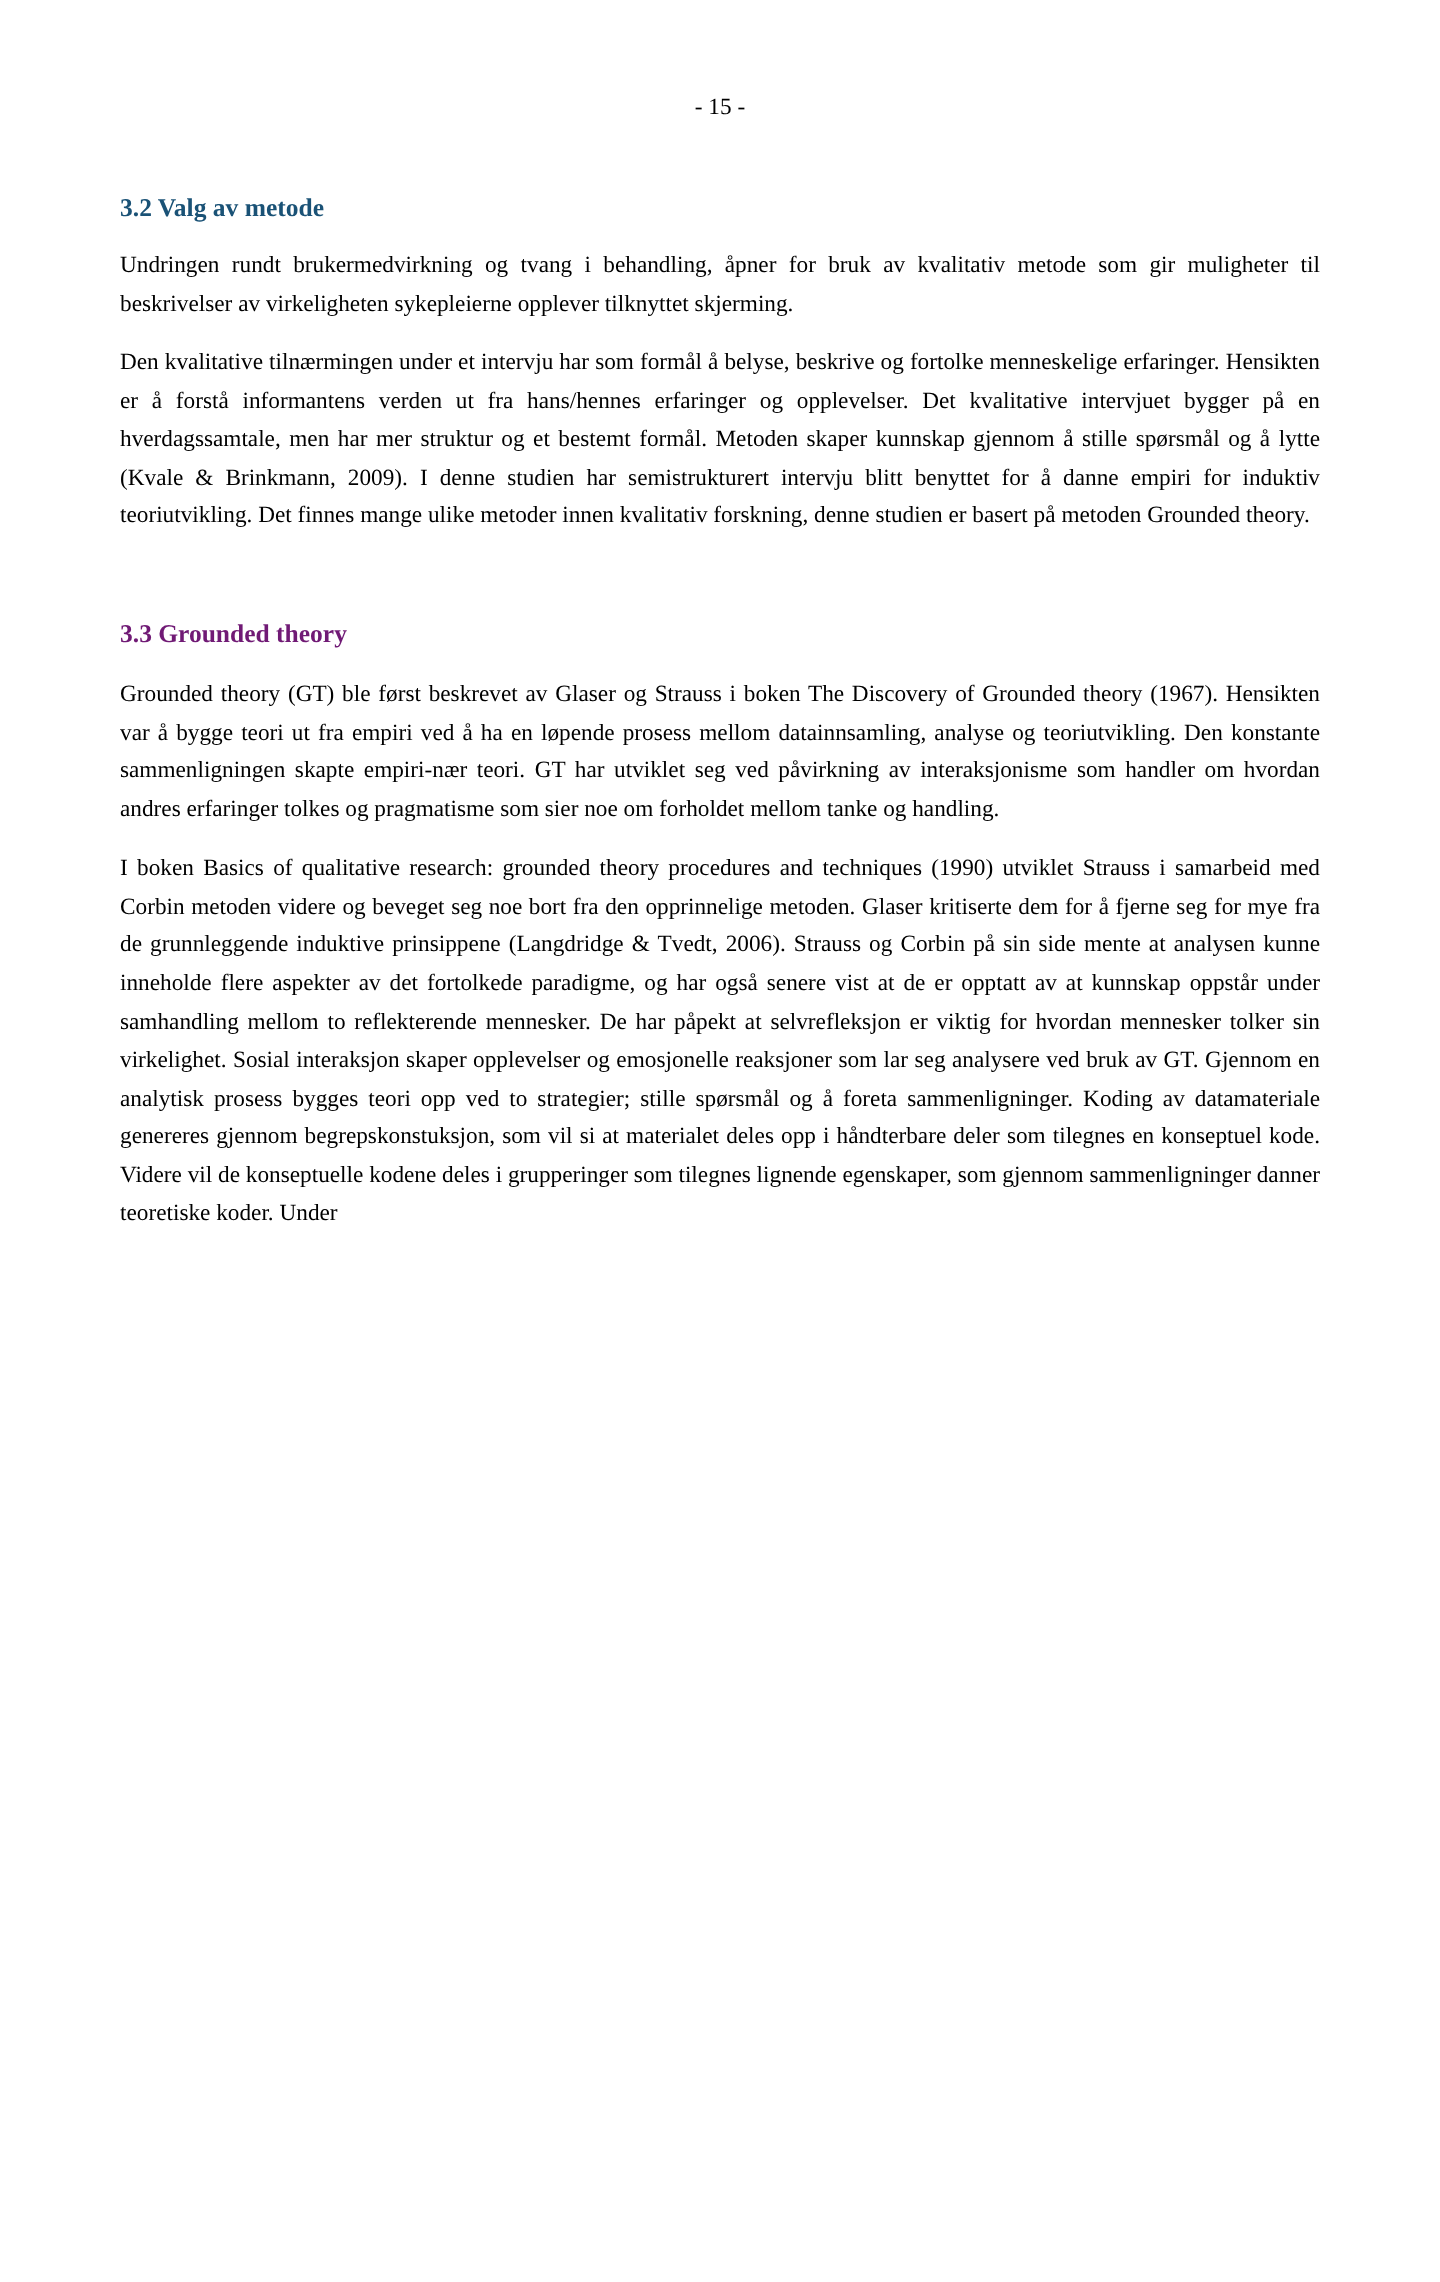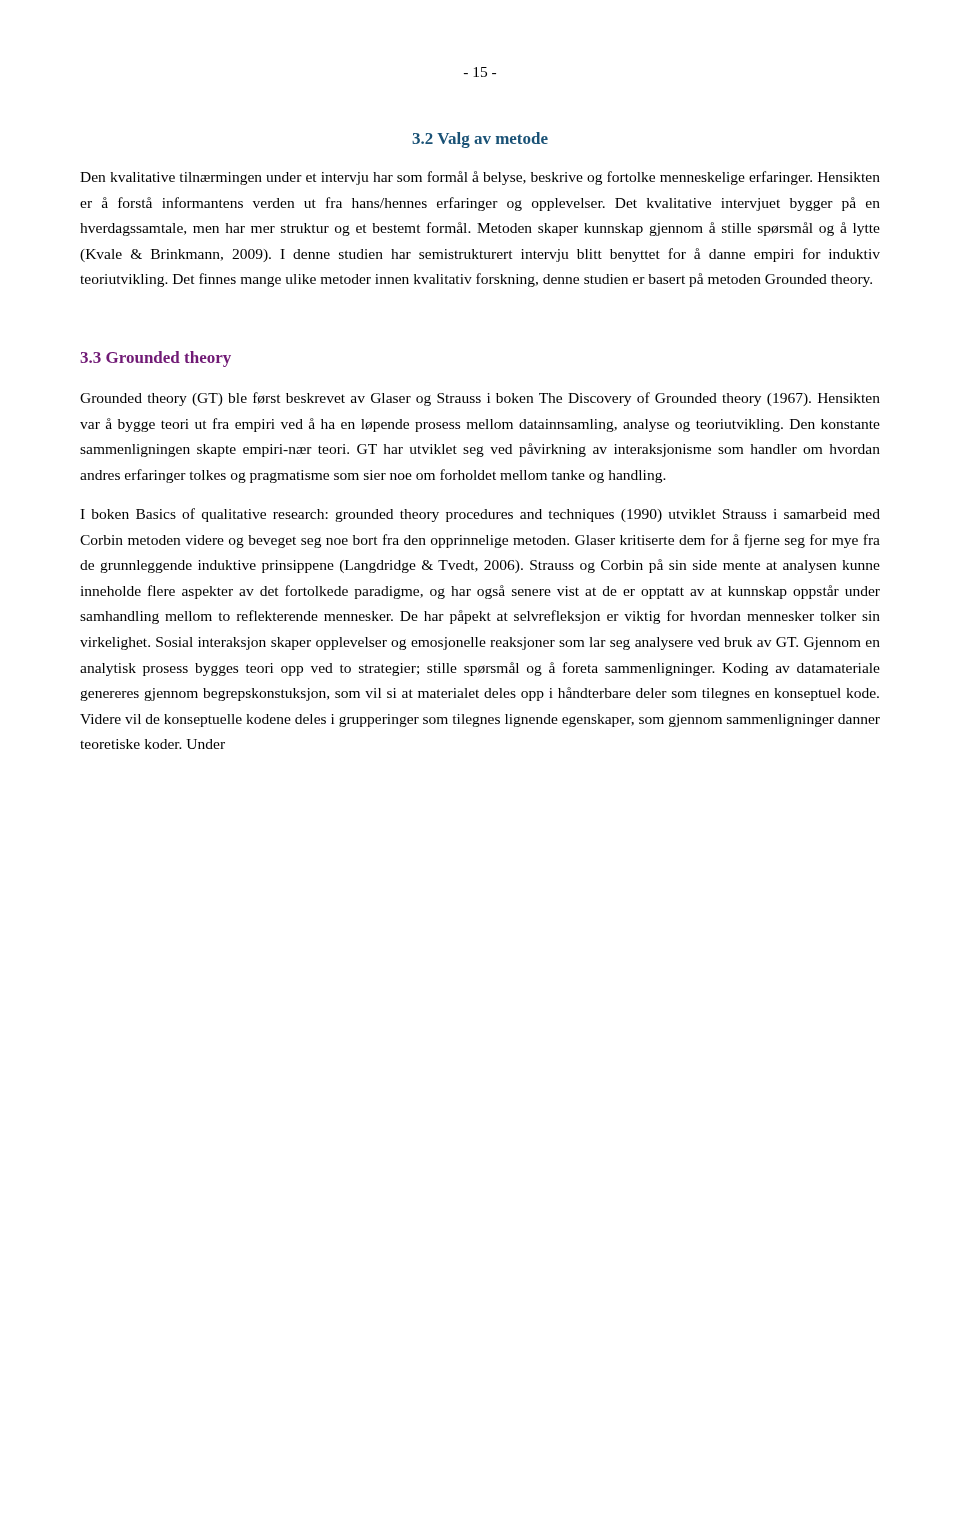--- a/index.html
+++ b/index.html
@@ -28,21 +28,20 @@
       font-size: 15.5px;
       margin-bottom: 40px;
     }
 
     .section-heading {
       color: #1a5276;
       font-size: 17px;
       font-weight: bold;
       margin-bottom: 12px;
       margin-top: 8px;
-      text-align: center;
     }
 
     .section-heading-3 {
       color: #701a75;
       font-size: 17px;
       font-weight: bold;
       margin-bottom: 14px;
       margin-top: 8px;
     }
 
@@ -60,20 +59,21 @@
 </head>
 <body>
 
 <div class="page">
 
   <div class="page-number">- 15 -</div>
 
   <div class="section-3-2">
     <h2 class="section-heading">3.2 Valg av metode</h2>
 
+    <p class="body-text">Undringen rundt brukermedvirkning og tvang i behandling, åpner for bruk av kvalitativ metode som gir muligheter til beskrivelser av virkeligheten sykepleierne opplever tilknyttet skjerming.</p>
     <p class="body-text">Den kvalitative tilnærmingen under et intervju har som formål å belyse, beskrive og fortolke menneskelige erfaringer. Hensikten er å forstå informantens verden ut fra hans/hennes erfaringer og opplevelser. Det kvalitative intervjuet bygger på en hverdagssamtale, men har mer struktur og et bestemt formål. Metoden skaper kunnskap gjennom å stille spørsmål og å lytte (Kvale &amp; Brinkmann, 2009). I denne studien har semistrukturert intervju blitt benyttet for å danne empiri for induktiv teoriutvikling. Det finnes mange ulike metoder innen kvalitativ forskning, denne studien er basert på metoden Grounded theory.</p>
   </div>
 
   <div class="section-3-3">
     <h2 class="section-heading-3">3.3 Grounded theory</h2>
 
     <p class="body-text">Grounded theory (GT) ble først beskrevet av Glaser og Strauss i boken The Discovery of Grounded theory (1967). Hensikten var å bygge teori ut fra empiri ved å ha en løpende prosess mellom datainnsamling, analyse og teoriutvikling. Den konstante sammenligningen skapte empiri-nær teori. GT har utviklet seg ved påvirkning av interaksjonisme som handler om hvordan andres erfaringer tolkes og pragmatisme som sier noe om forholdet mellom tanke og handling.</p>
     <p class="body-text">I boken Basics of qualitative research: grounded theory procedures and techniques (1990) utviklet Strauss i samarbeid med Corbin metoden videre og beveget seg noe bort fra den opprinnelige metoden. Glaser kritiserte dem for å fjerne seg for mye fra de grunnleggende induktive prinsippene (Langdridge &amp; Tvedt, 2006). Strauss og Corbin på sin side mente at analysen kunne inneholde flere aspekter av det fortolkede paradigme, og har også senere vist at de er opptatt av at kunnskap oppstår under samhandling mellom to reflekterende mennesker. De har påpekt at selvrefleksjon er viktig for hvordan mennesker tolker sin virkelighet. Sosial interaksjon skaper opplevelser og emosjonelle reaksjoner som lar seg analysere ved bruk av GT. Gjennom en analytisk prosess bygges teori opp ved to strategier; stille spørsmål og å foreta sammenligninger. Koding av datamateriale genereres gjennom begrepskonstuksjon, som vil si at materialet deles opp i håndterbare deler som tilegnes en konseptuel kode. Videre vil de konseptuelle kodene deles i grupperinger som tilegnes lignende egenskaper, som gjennom sammenligninger danner teoretiske koder. Under</p>
   </div>
 

